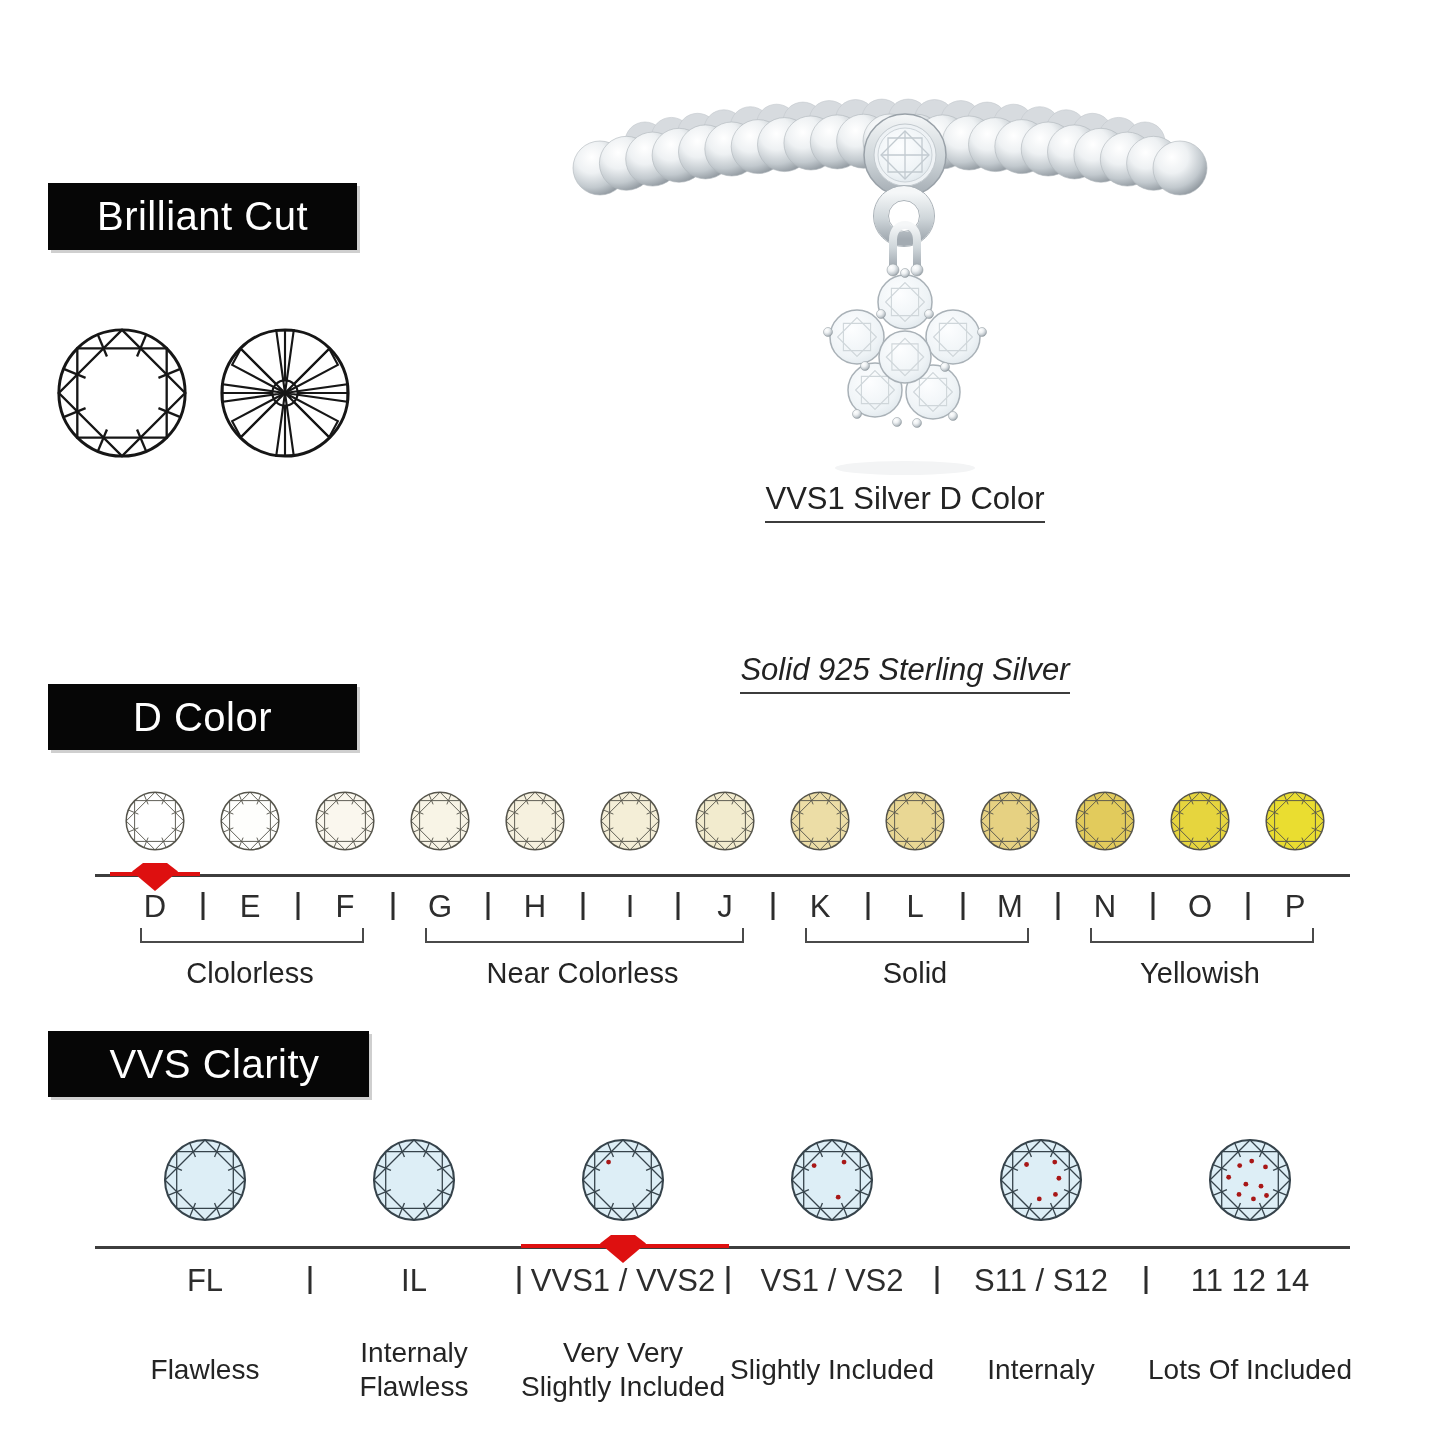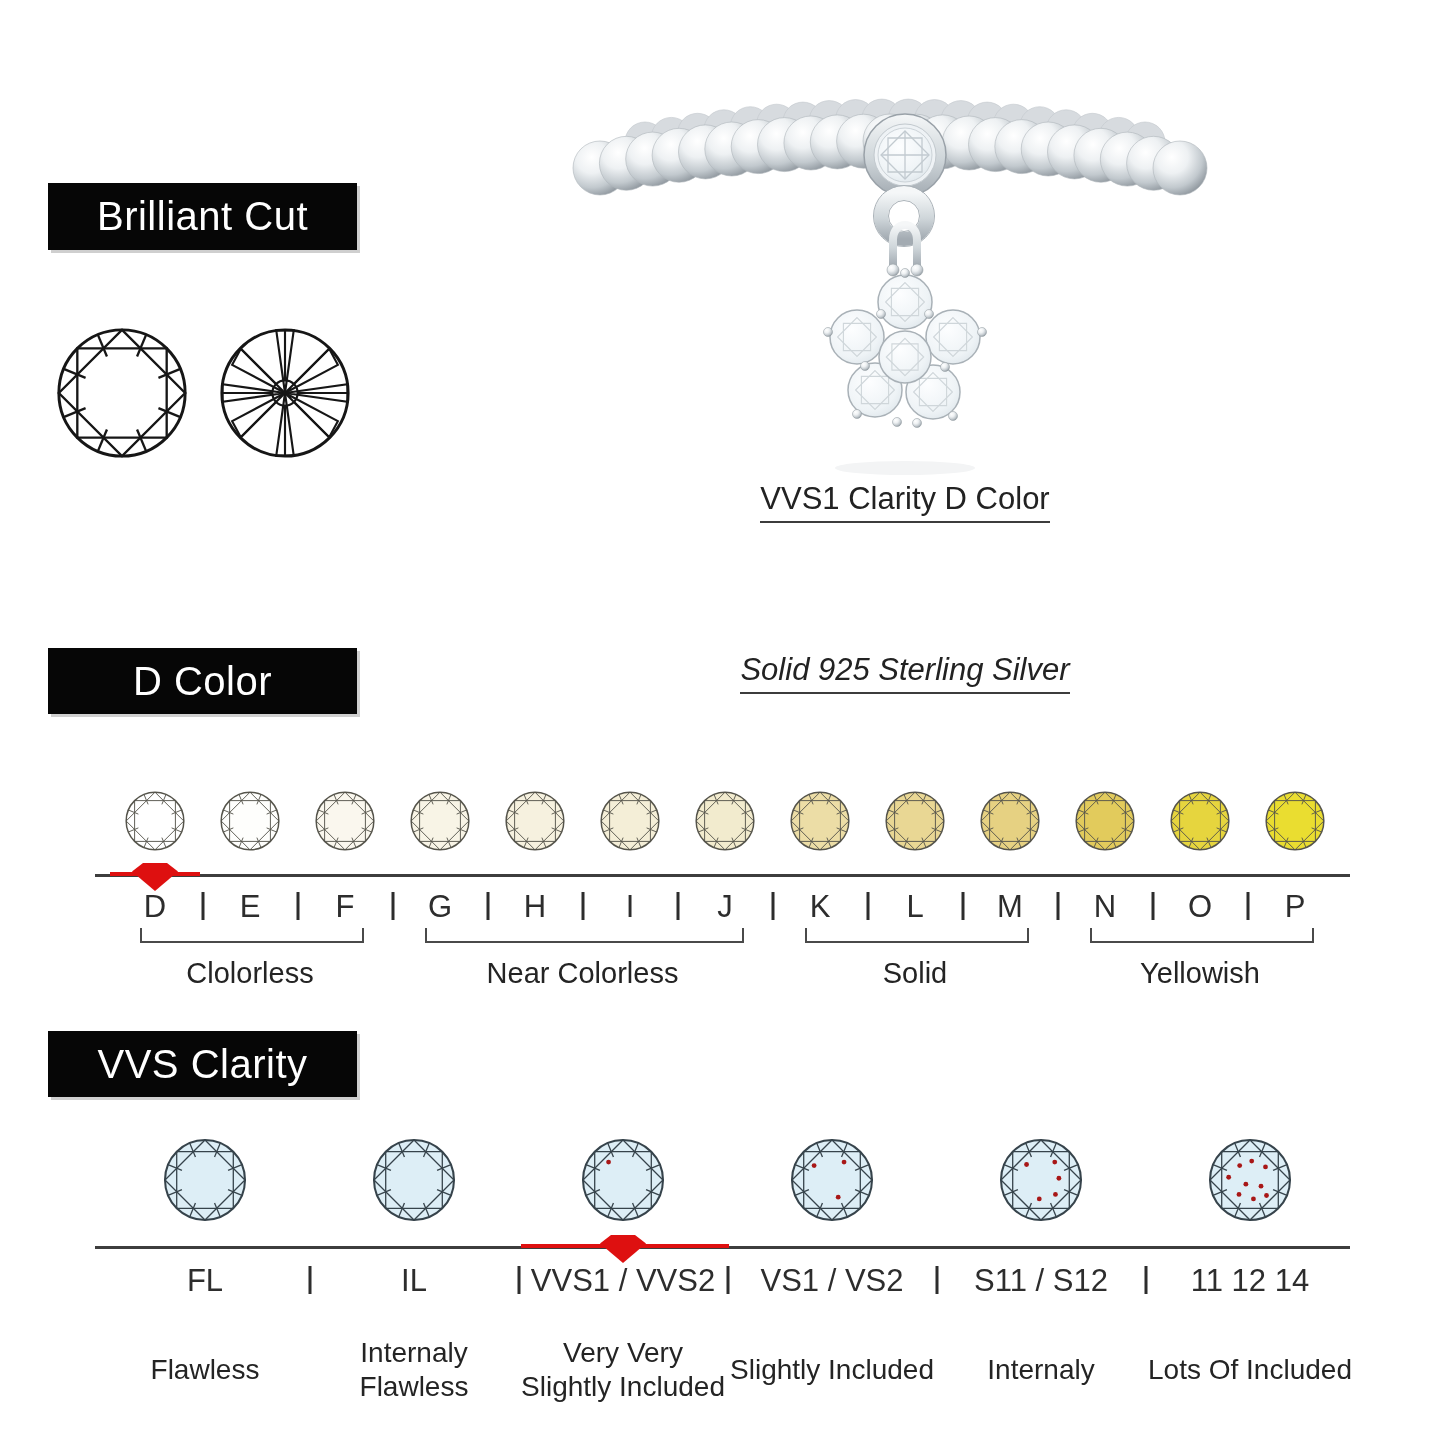--- a/index.html
+++ b/index.html
@@ -43,24 +43,24 @@
   .diagram{position:absolute;line-height:0;}
 </style>
 </head>
 <body>
 
 <div class="page" id="page">
 
   <div class="banner" style="top:183px;height:67px;">
     <span>Brilliant Cut</span>
   </div>
-  <div class="banner" style="top:648px;">
+  <div class="banner" style="top:684px;">
     <span>D Color</span>
   </div>
-  <div class="banner" style="top:1031px;">
+  <div class="banner" style="top:1031px;padding-left:12px;">
     <span>VVS Clarity</span>
   </div>
 
   <div class="diagram" style="left:54px;top:323px;">
     <svg width="136" height="140" viewBox="0 0 140 140">
       <g fill="none" stroke="#161616" stroke-width="3">
         <circle cx="70" cy="70" r="65"></circle>
       </g>
       <g fill="none" stroke="#161616" stroke-width="2.4">
         <polygon points="70,5 135,70 70,135 5,70"></polygon>
@@ -235,21 +235,21 @@
           <circle cx="321" cy="244" r="4.5" fill="url(#beadG)" stroke="#9aa2a8" stroke-width="0.6"></circle>
           <circle cx="369" cy="244" r="4.5" fill="url(#beadG)" stroke="#9aa2a8" stroke-width="0.6"></circle>
           <circle cx="305" cy="296" r="4.5" fill="url(#beadG)" stroke="#9aa2a8" stroke-width="0.6"></circle>
           <circle cx="385" cy="297" r="4.5" fill="url(#beadG)" stroke="#9aa2a8" stroke-width="0.6"></circle>
           <circle cx="337" cy="352" r="4.5" fill="url(#beadG)" stroke="#9aa2a8" stroke-width="0.6"></circle>
           <circle cx="357" cy="353" r="4.5" fill="url(#beadG)" stroke="#9aa2a8" stroke-width="0.6"></circle>
         </g>
     </svg>
   </div>
 
-  <div class="spec-line" style="top:481px;"><span>VVS1 Clarity D Color</span></div>
+  <div class="spec-line" style="top:481px;"><span>VVS1 Silver D Color</span></div>
   <div class="spec-line" style="top:652px;font-style:italic;"><span>Solid 925 Sterling Silver</span></div>
 
   <div id="colorScale">
       <div class="stone" style="left:124px;top:790px;width:62px;height:62px"><svg viewBox="0 0 100 100" width="100%" height="100%">
       <circle cx="50" cy="50" r="46.5" fill="#ffffff" stroke="#55544b" stroke-width="2.4"></circle>
       <g fill="none" stroke="#55544b" stroke-width="1.5">
         <polygon points="50,3.5 96.5,50 50,96.5 3.5,50"></polygon>
         <polygon points="17.1,17.1 82.9,17.1 82.9,82.9 17.1,82.9"></polygon>
             <line x1="76.8" y1="61.1" x2="93.0" y2="67.8"></line>
             <line x1="61.1" y1="76.8" x2="67.8" y2="93.0"></line>

